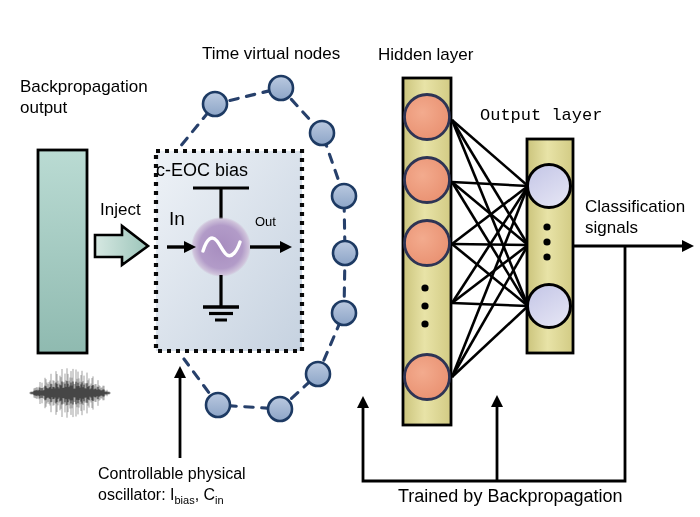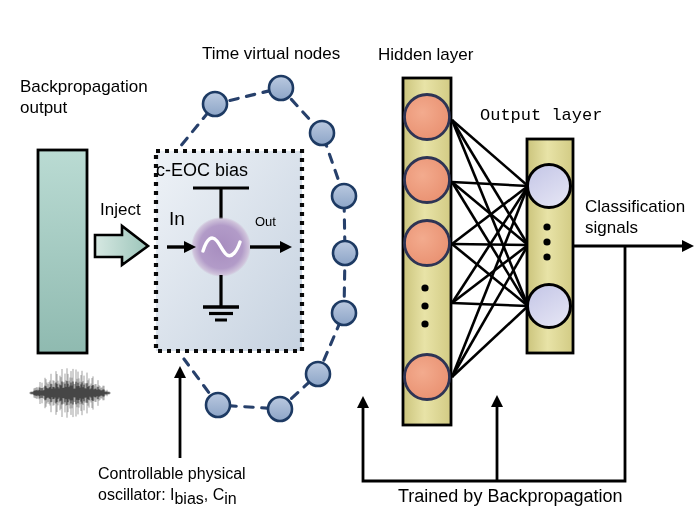--- a/index.html
+++ b/index.html
@@ -2,21 +2,21 @@
 <html><head>
 <meta charset="utf-8">
 <style>
   html,body{margin:0;padding:0;background:#fff;}
   #fig{position:relative;width:700px;height:517px;background:#ffffff;overflow:hidden;
        font-family:"Liberation Sans",sans-serif;color:#000;}
   #diagram{position:absolute;left:0;top:0;width:700px;height:517px;}
   .lbl{position:absolute;font-size:17px;line-height:21px;white-space:nowrap;}
   .title{position:absolute;left:10px;top:5px;font-size:24px;font-weight:700;letter-spacing:.2px;}
   .center{text-align:left;white-space:normal;}
-  sub{font-size:16px;}
+  sub{font-size:11px;}
 </style>
 </head>
 <body>
 
 <div id="fig">
 
   <svg id="diagram" viewBox="0 0 700 517" xmlns="http://www.w3.org/2000/svg">
     <defs>
       <linearGradient id="gTeal" x1="0" y1="0" x2="0" y2="1">
         <stop offset="0" stop-color="#badbd3"></stop>

